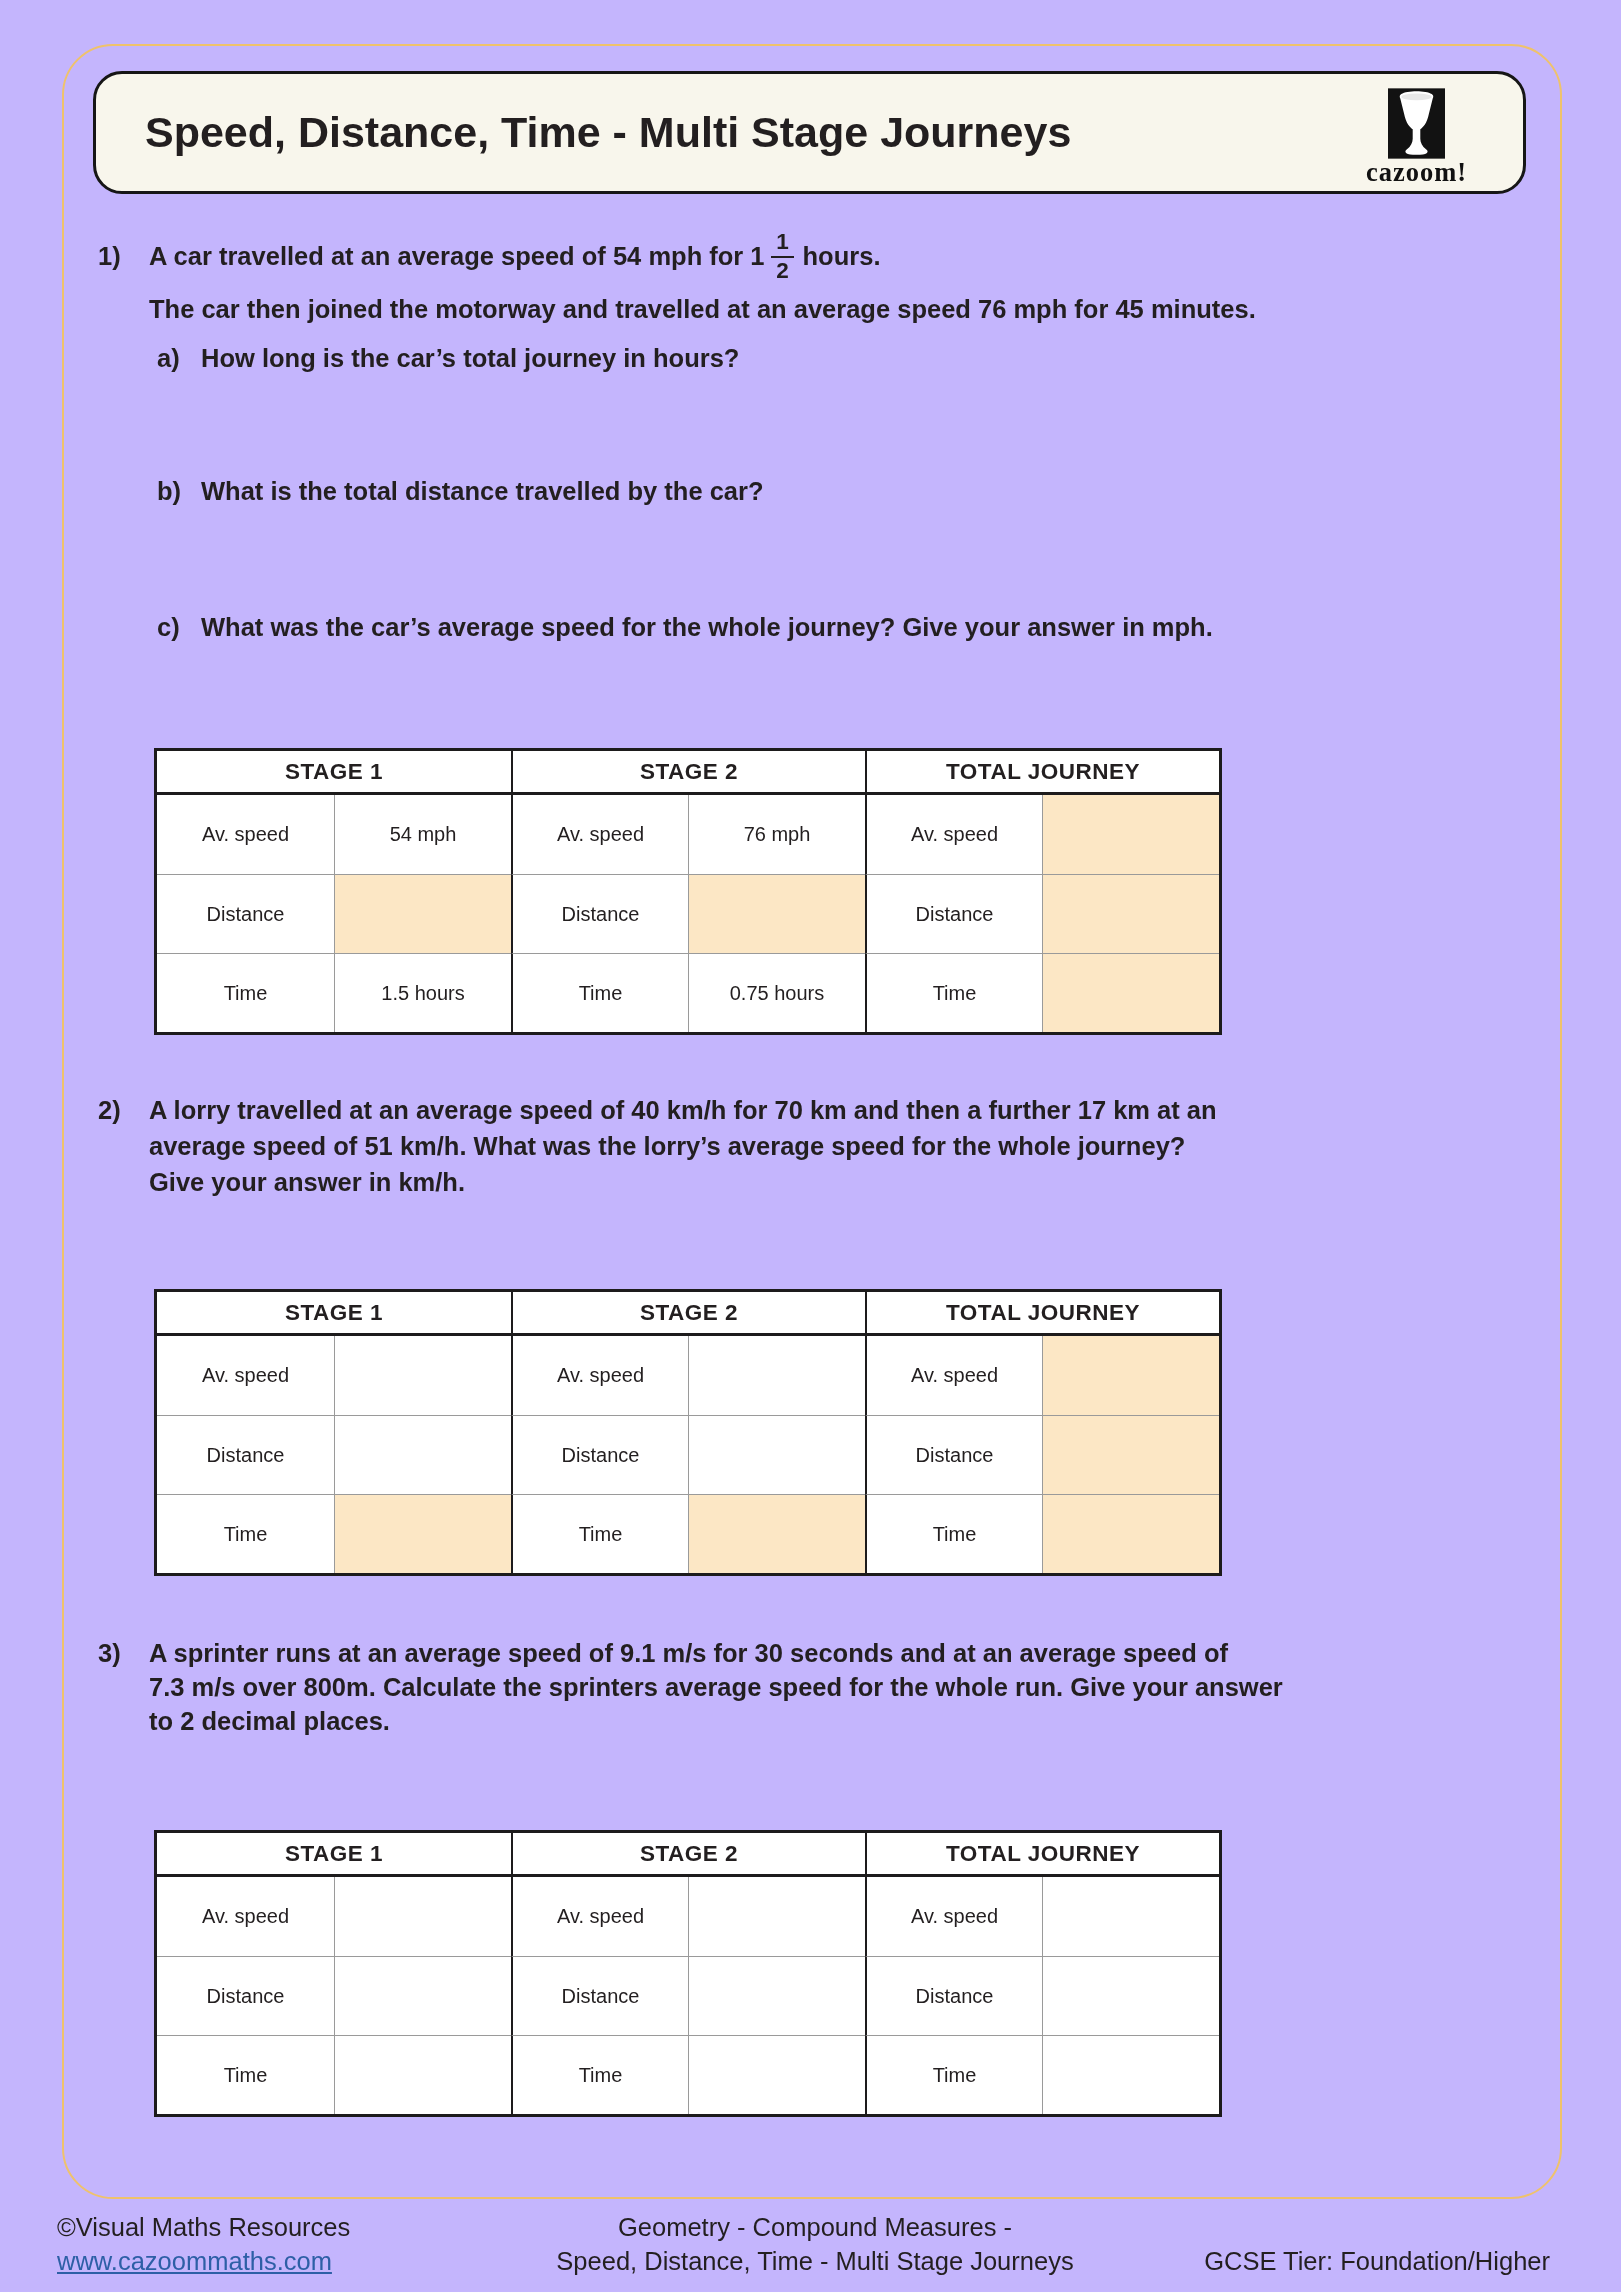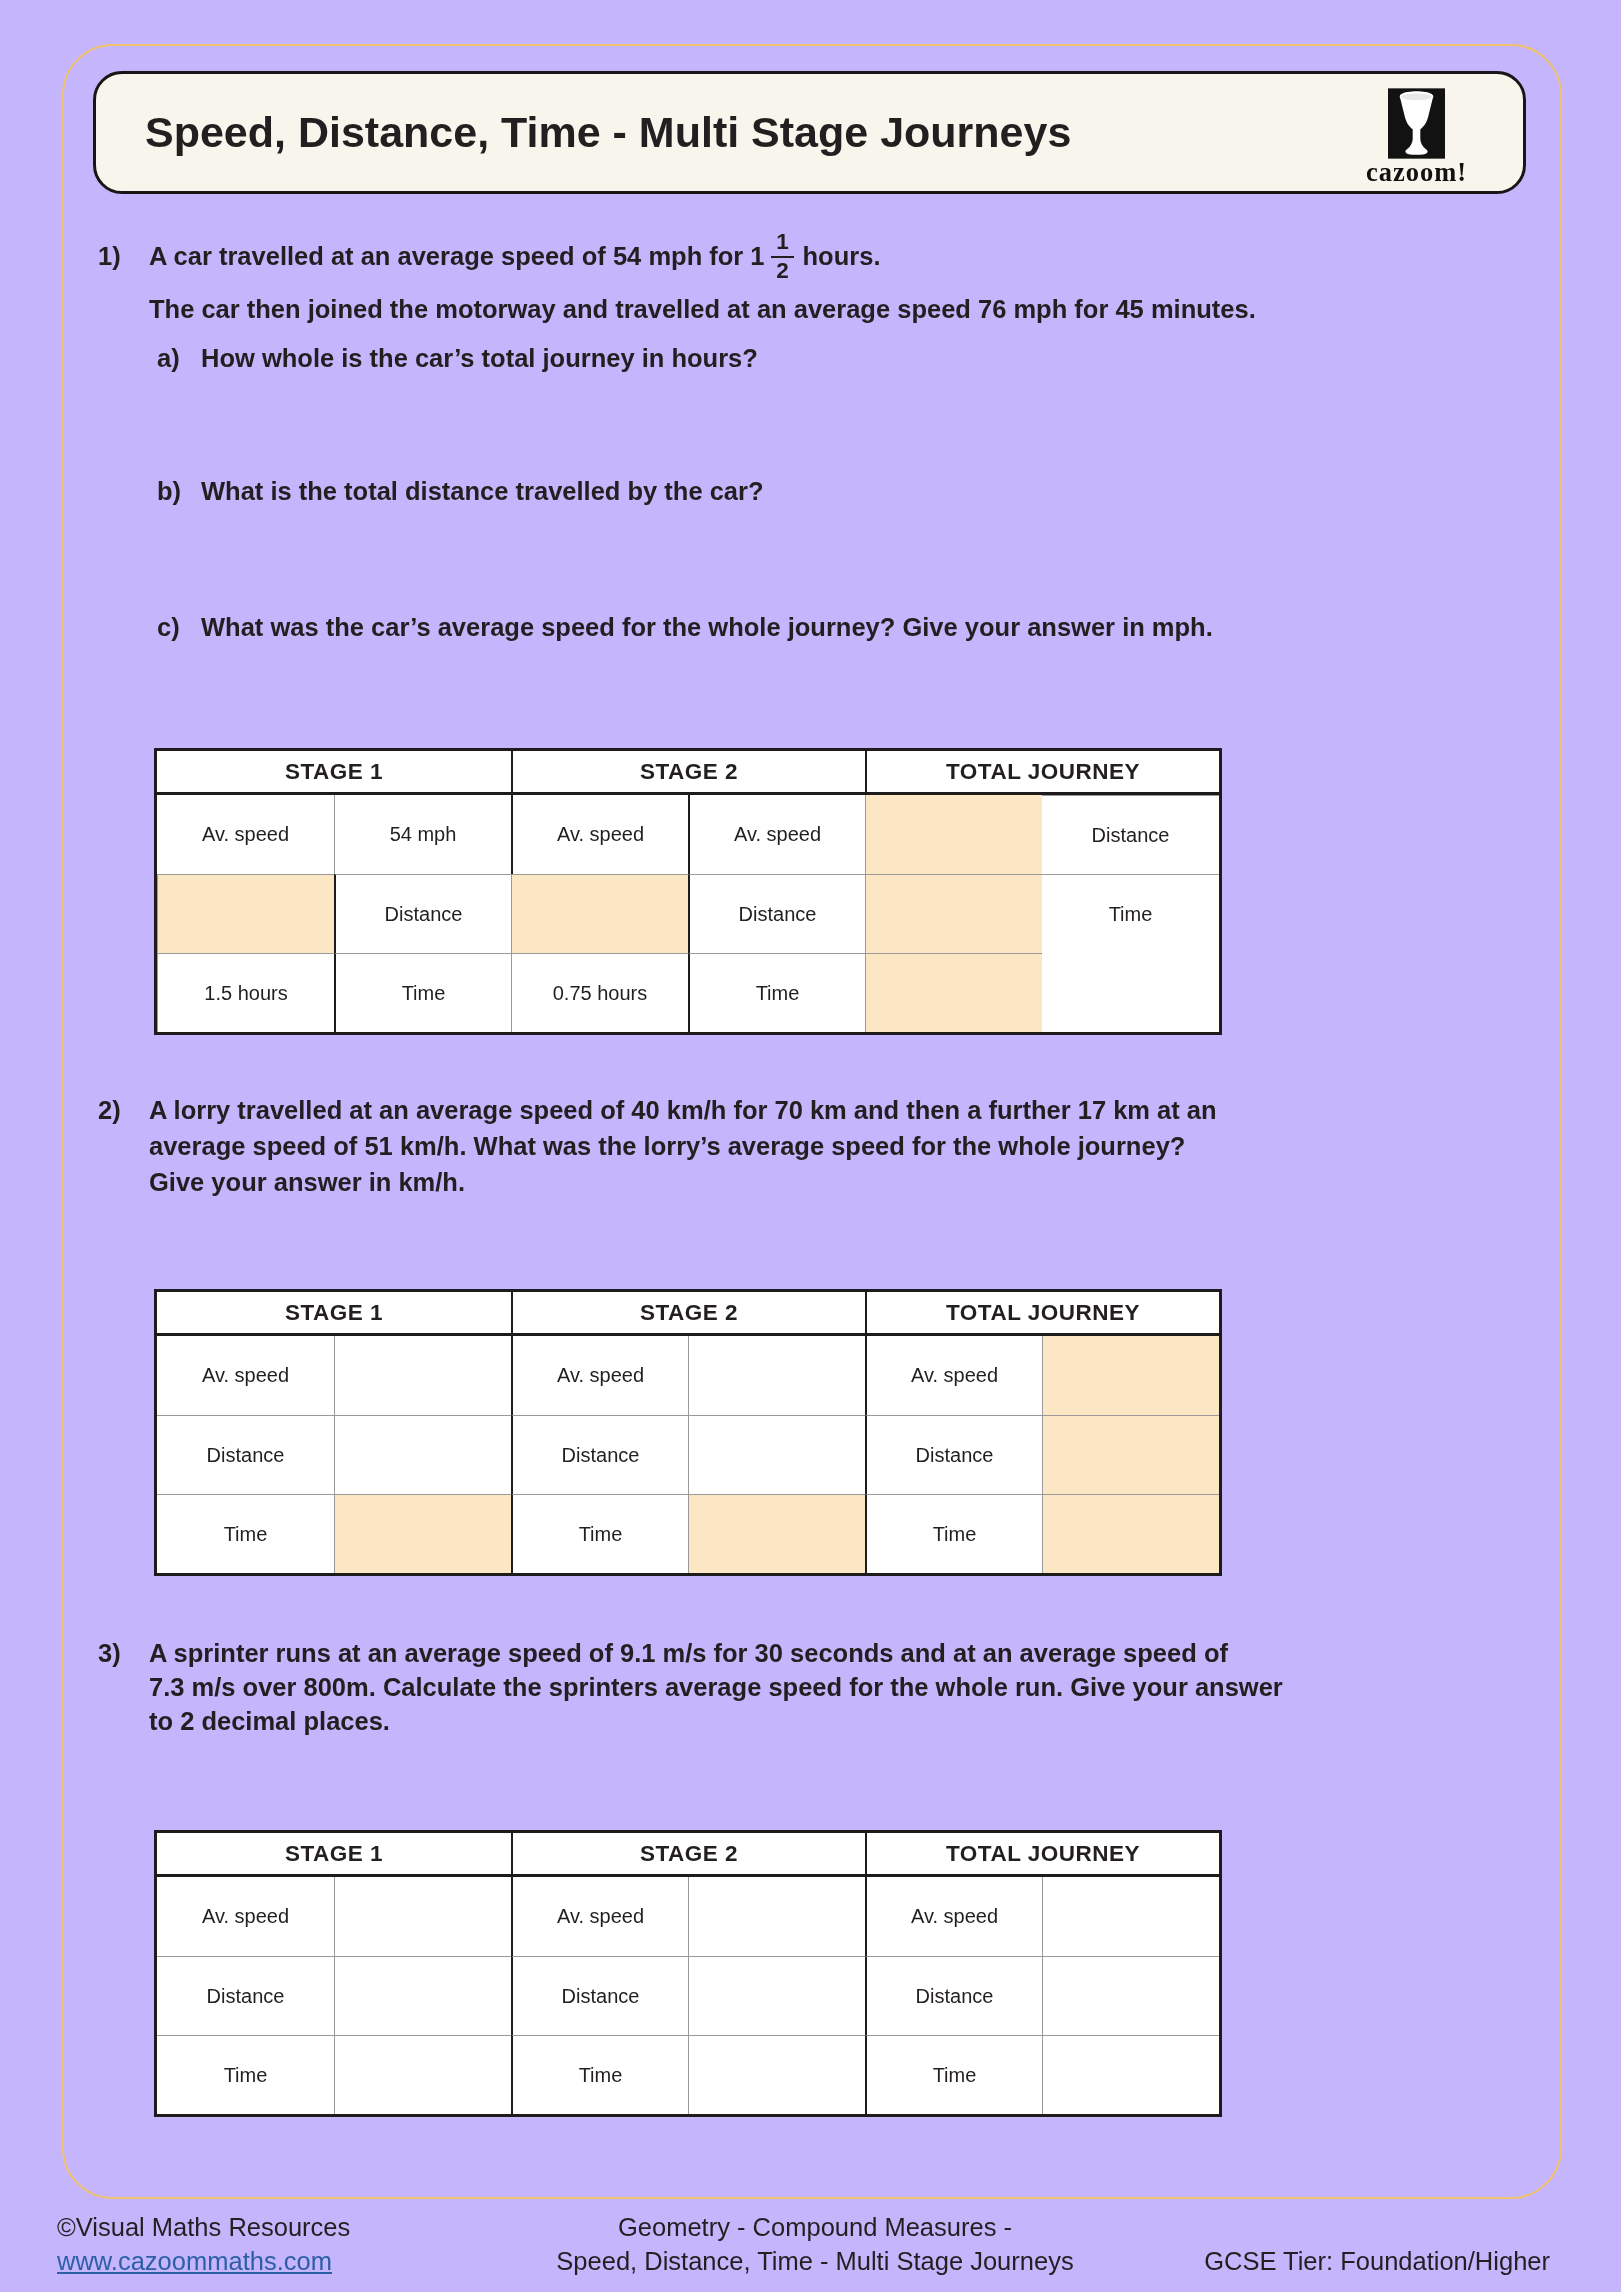--- a/index.html
+++ b/index.html
@@ -89,39 +89,40 @@
     <span>A car travelled at an average speed of 54 mph for 1</span>
     <span class="frac">
       <span class="fnum">1</span>
       <span class="fden">2</span>
     </span>
     <span>hours.</span>
   </div>
   <div class="qline" style="top:295px;">The car then joined the motorway and travelled at an average speed 76 mph for 45 minutes.</div>
   <div class="qline sub" style="top:344px;">
     <span class="slabel">a)</span>
-    <span>How whole is the car’s total journey in hours?</span>
+    <span>How long is the car’s total journey in hours?</span>
   </div>
   <div class="qline sub" style="top:477px;">
     <span class="slabel">b)</span>
     <span>What is the total distance travelled by the car?</span>
   </div>
   <div class="qline sub" style="top:613px;">
     <span class="slabel">c)</span>
     <span>What was the car’s average speed for the whole journey? Give your answer in mph.</span>
   </div>
 
   <div class="sdt-table" style="top:748px;">
       <div class="tgrid">
         <div class="thead">STAGE 1</div>
         <div class="thead gsep">STAGE 2</div>
         <div class="thead gsep">TOTAL JOURNEY</div>
         <div class="tcell">Av. speed</div>
         <div class="tcell vsep">54 mph</div>
         <div class="tcell gsep">Av. speed</div>
+        <div class="tcell vsep">76 mph</div>
         <div class="tcell gsep">Av. speed</div>
         <div class="tcell vsep hl"></div>
         <div class="tcell rsep">Distance</div>
         <div class="tcell vsep rsep hl"></div>
         <div class="tcell gsep rsep">Distance</div>
         <div class="tcell vsep rsep hl"></div>
         <div class="tcell gsep rsep">Distance</div>
         <div class="tcell vsep rsep hl"></div>
         <div class="tcell rsep">Time</div>
         <div class="tcell vsep rsep">1.5 hours</div>

